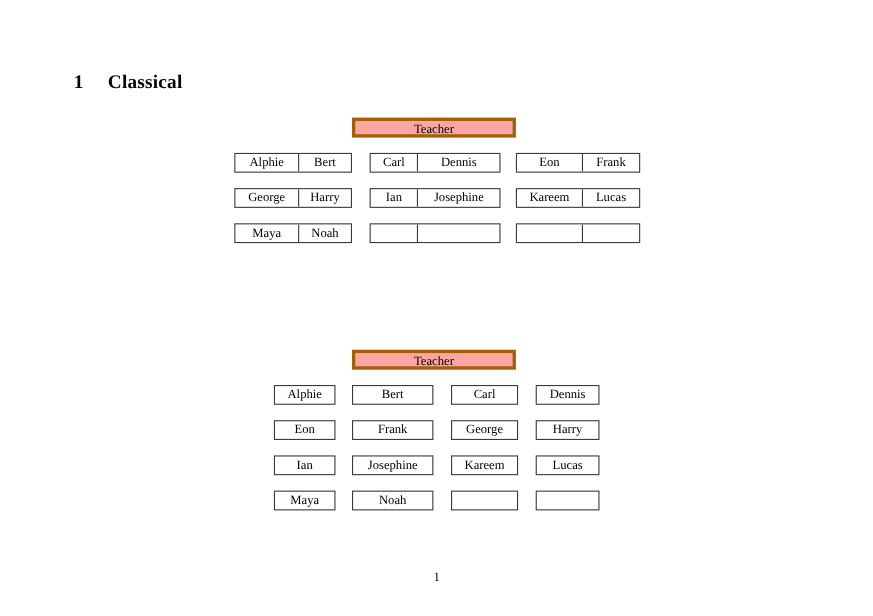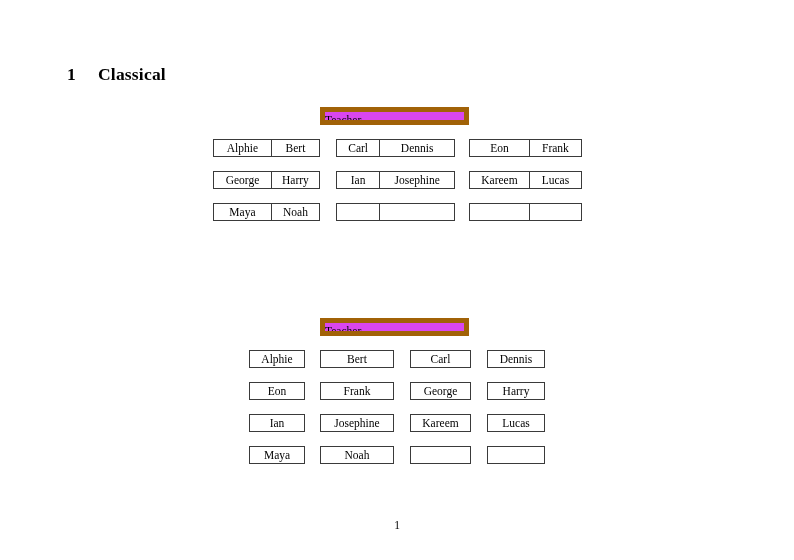--- a/index.html
+++ b/index.html
@@ -39,25 +39,26 @@
     width: 31px;
   }
 
   #heading-classical { left: 67px; top: 64px; }
   #heading-distributed { left: 67px; top: 275px; }
 
   
   .box {
     position: absolute;
     box-sizing: border-box;
-    border: 5px solid #a16207;
-    background: #d946ef;
+    border: 3px solid #a16207;
+    background: #fca5a5;
     font-size: 11.5px;
     line-height: 15px;
     height: 18px;
+    text-align: center;
     white-space: nowrap;
     overflow: hidden;
   }
 
   
   .teacher-box {
     left: 320px;
     width: 149px;
     height: 18px;
     font-size: 11.5px;

